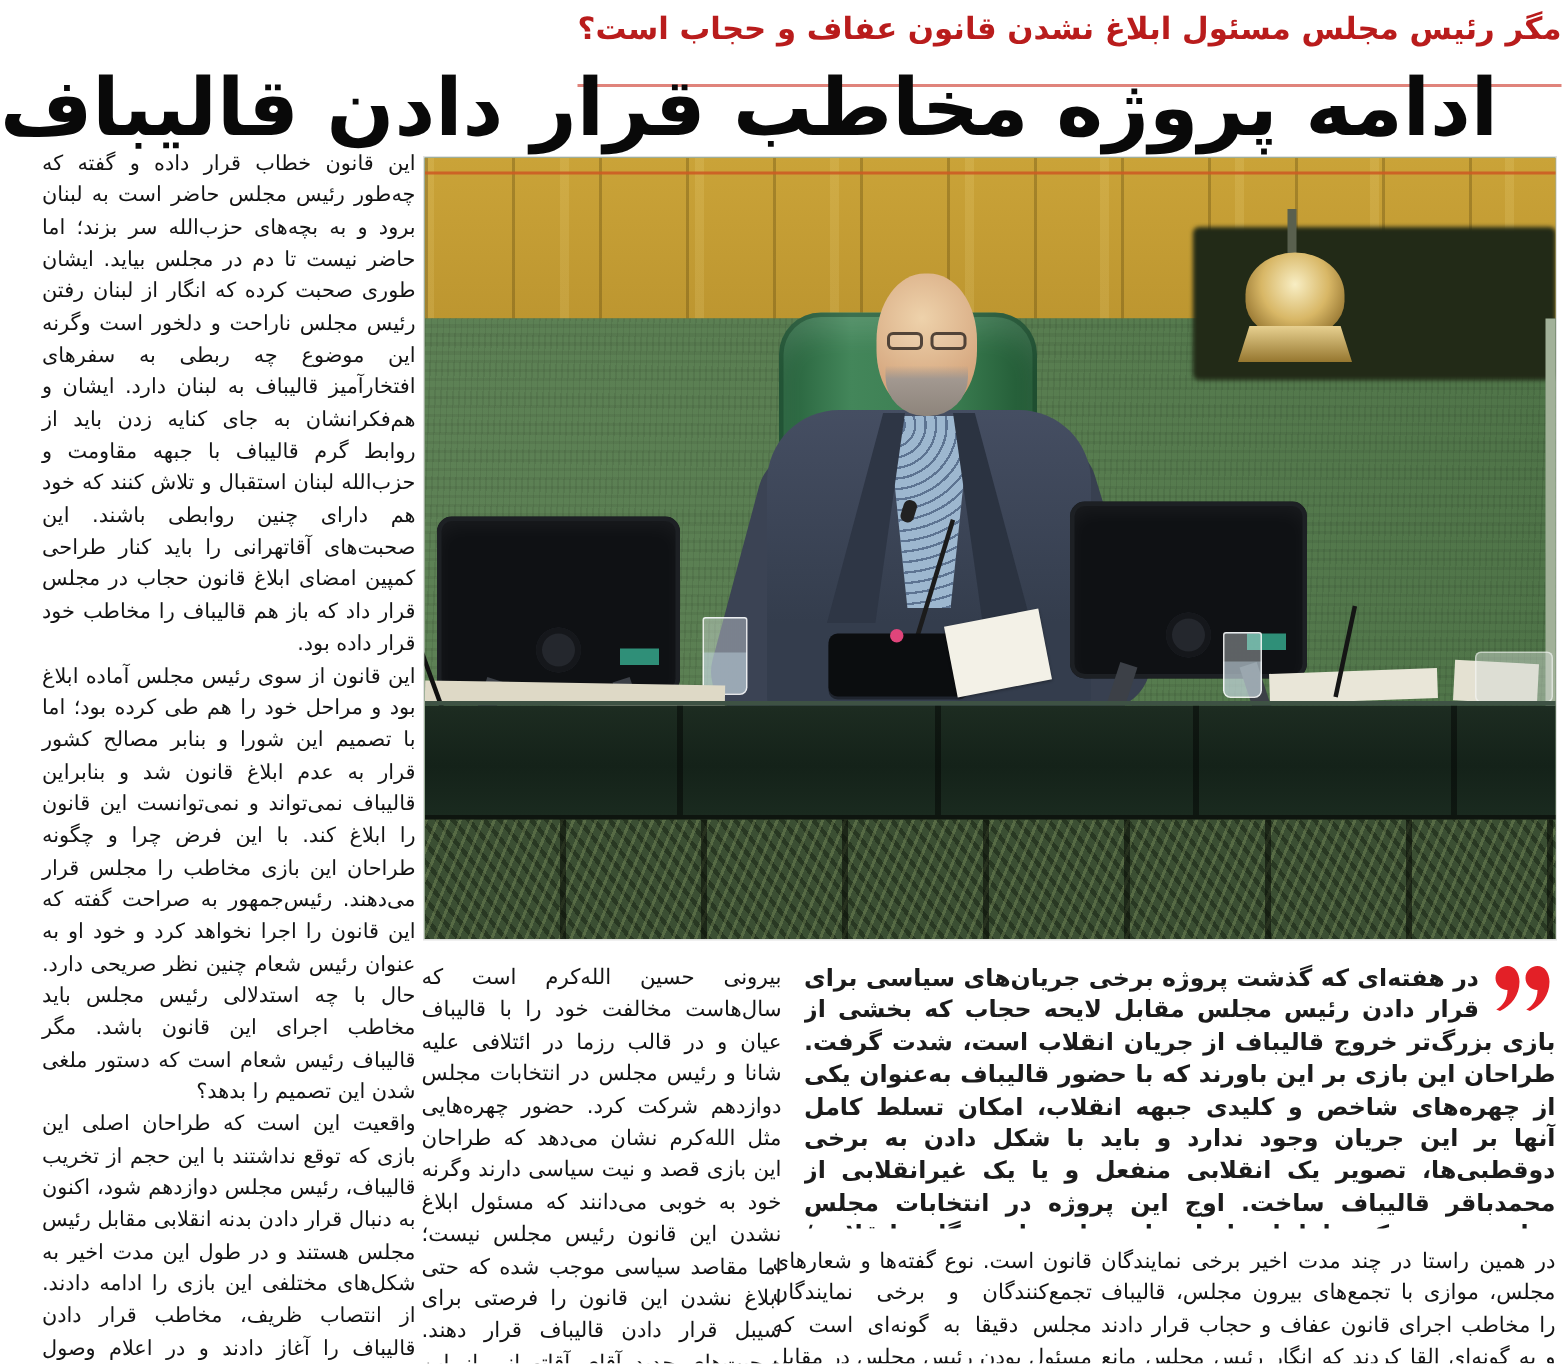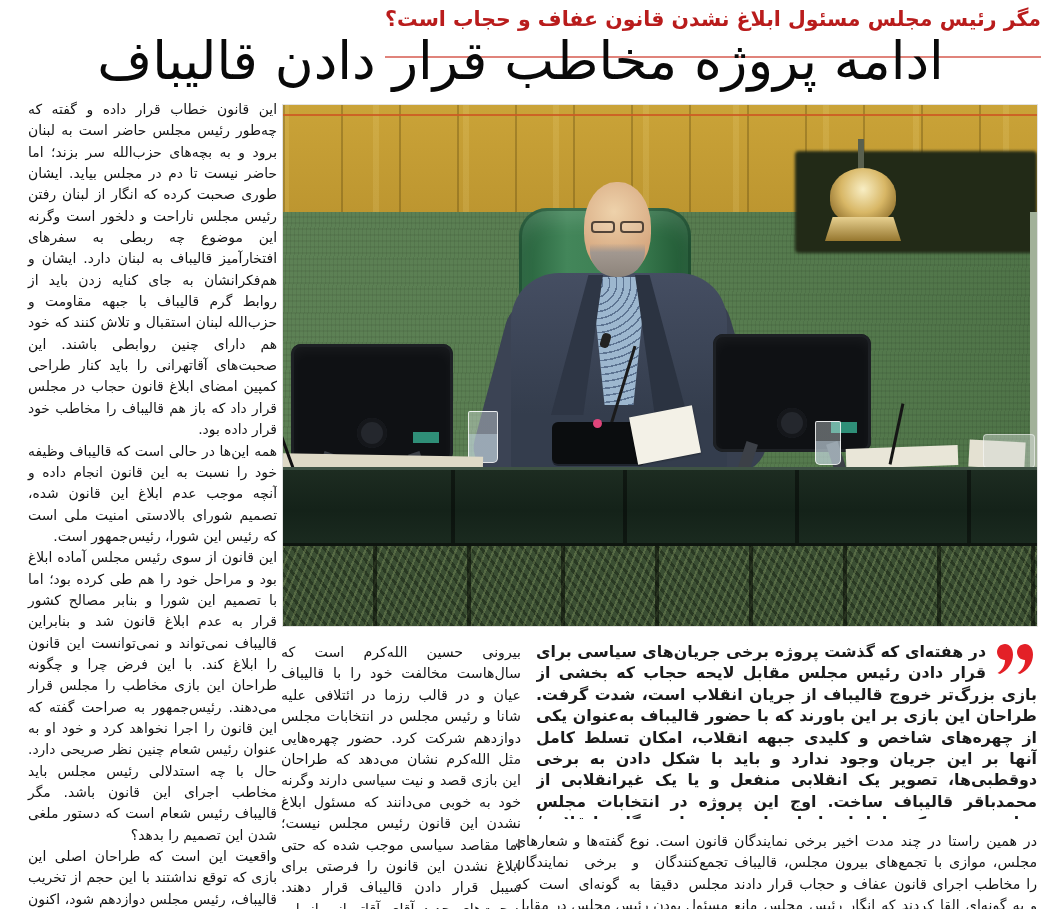--- a/index.html
+++ b/index.html
@@ -11,22 +11,22 @@
     color:#141414;
   }
   
   .kicker {
     position:absolute; top:7px; right:2px;
     font-size:20.5px; font-weight:bold; line-height:1.25;
     color:#b91c1c; padding-bottom:23px;
     border-bottom:2px solid #e0837b;
   }
   .headline {
-    position:absolute; top:28px; right:2px; left:0; margin:0;
-    font-size:53px; font-weight:normal; text-align:center;
+    position:absolute; top:40px; right:2px; left:0; margin:0;
+    font-size:53px; font-weight:bold; text-align:left;
     color:#090909; line-height:1.25;
   }
   
   .col-left {
     position:absolute; top:99px; left:0; width:277px; height:810px;
     overflow:hidden; font-size:13.9px; line-height:21.35px;
     text-align:justify;
     padding-left:28px;
   }
   .col-left p { margin:0; }
@@ -154,21 +154,20 @@
   svg.quote { display:block; }
 </style>
 </head>
 <body>
 
 <span class="kicker">مگر رئیس مجلس مسئول ابلاغ نشدن قانون عفاف و حجاب است؟</span>
 <h1 class="headline">ادامه پروژه مخاطب قرار دادن قالیباف</h1>
 
 <div class="col-left">
   <p>این قانون خطاب قرار داده و گفته که چه‌طور رئیس مجلس حاضر است به لبنان برود و به بچه‌های حزب‌الله سر بزند؛ اما حاضر نیست تا دم در مجلس بیاید. ایشان طوری صحبت کرده که انگار از لبنان رفتن رئیس مجلس ناراحت و دلخور است وگرنه این موضوع چه ربطی به سفرهای افتخارآمیز قالیباف به لبنان دارد. ایشان و هم‌فکرانشان به جای کنایه زدن باید از روابط گرم قالیباف با جبهه مقاومت و حزب‌الله لبنان استقبال و تلاش کنند که خود هم دارای چنین روابطی باشند. این صحبت‌های آقاتهرانی را باید کنار طراحی کمپین امضای ابلاغ قانون حجاب در مجلس قرار داد که باز هم قالیباف را مخاطب خود قرار داده بود.</p>
-  <p>همه این‌ها در حالی است که قالیباف وظیفه خود را نسبت به این قانون انجام داده و آنچه موجب عدم ابلاغ این قانون شده، تصمیم شورای بالادستی امنیت ملی است که رئیس این شورا، رئیس‌جمهور است.</p>
   <p>این قانون از سوی رئیس مجلس آماده ابلاغ بود و مراحل خود را هم طی کرده بود؛ اما با تصمیم این شورا و بنابر مصالح کشور قرار به عدم ابلاغ قانون شد و بنابراین قالیباف نمی‌تواند و نمی‌توانست این قانون را ابلاغ کند. با این فرض چرا و چگونه طراحان این بازی مخاطب را مجلس قرار می‌دهند. رئیس‌جمهور به صراحت گفته که این قانون را اجرا نخواهد کرد و خود او به عنوان رئیس شعام چنین نظر صریحی دارد. حال با چه استدلالی رئیس مجلس باید مخاطب اجرای این قانون باشد. مگر قالیباف رئیس شعام است که دستور ملغی شدن این تصمیم را بدهد؟</p>
   <p>واقعیت این است که طراحان اصلی این بازی که توقع نداشتند با این حجم از تخریب قالیباف، رئیس مجلس دوازدهم شود، اکنون به دنبال قرار دادن بدنه انقلابی مقابل رئیس مجلس هستند و در طول این مدت اخیر به شکل‌های مختلفی این بازی را ادامه دادند. از انتصاب ظریف، مخاطب قرار دادن قالیباف را آغاز دادند و در اعلام وصول استیضاح همتی آن را پی گرفتند و اکنون با موضوع حجاب آن را ادامه می‌دهند. همه این‌ها در حالی است که قالیباف فراتر از این بازی‌های سیاسی به عنوان یک فرد انقلابی، مصالح کشور و انقلاب را در مجلس دنبال می‌کند و این حاشیه‌ها از عزم او برای دنبال کردن آرمان‌های انقلاب و حرکت در جهت حل مشکلات مردم در زمینه اقتصادی و معیشتی که انگار اولویت برخی جریان‌های سیاسی رادیکال چپ و راست نیست، نمی‌کاهد.</p>
 </div>
 
 <div class="photo">
   <div class="ph-curtain"></div>
   <div class="ph-topline"></div>
   <div class="ph-wall"></div>
   <div class="ph-ornband"></div>
   <div class="ph-lampstem"></div>

